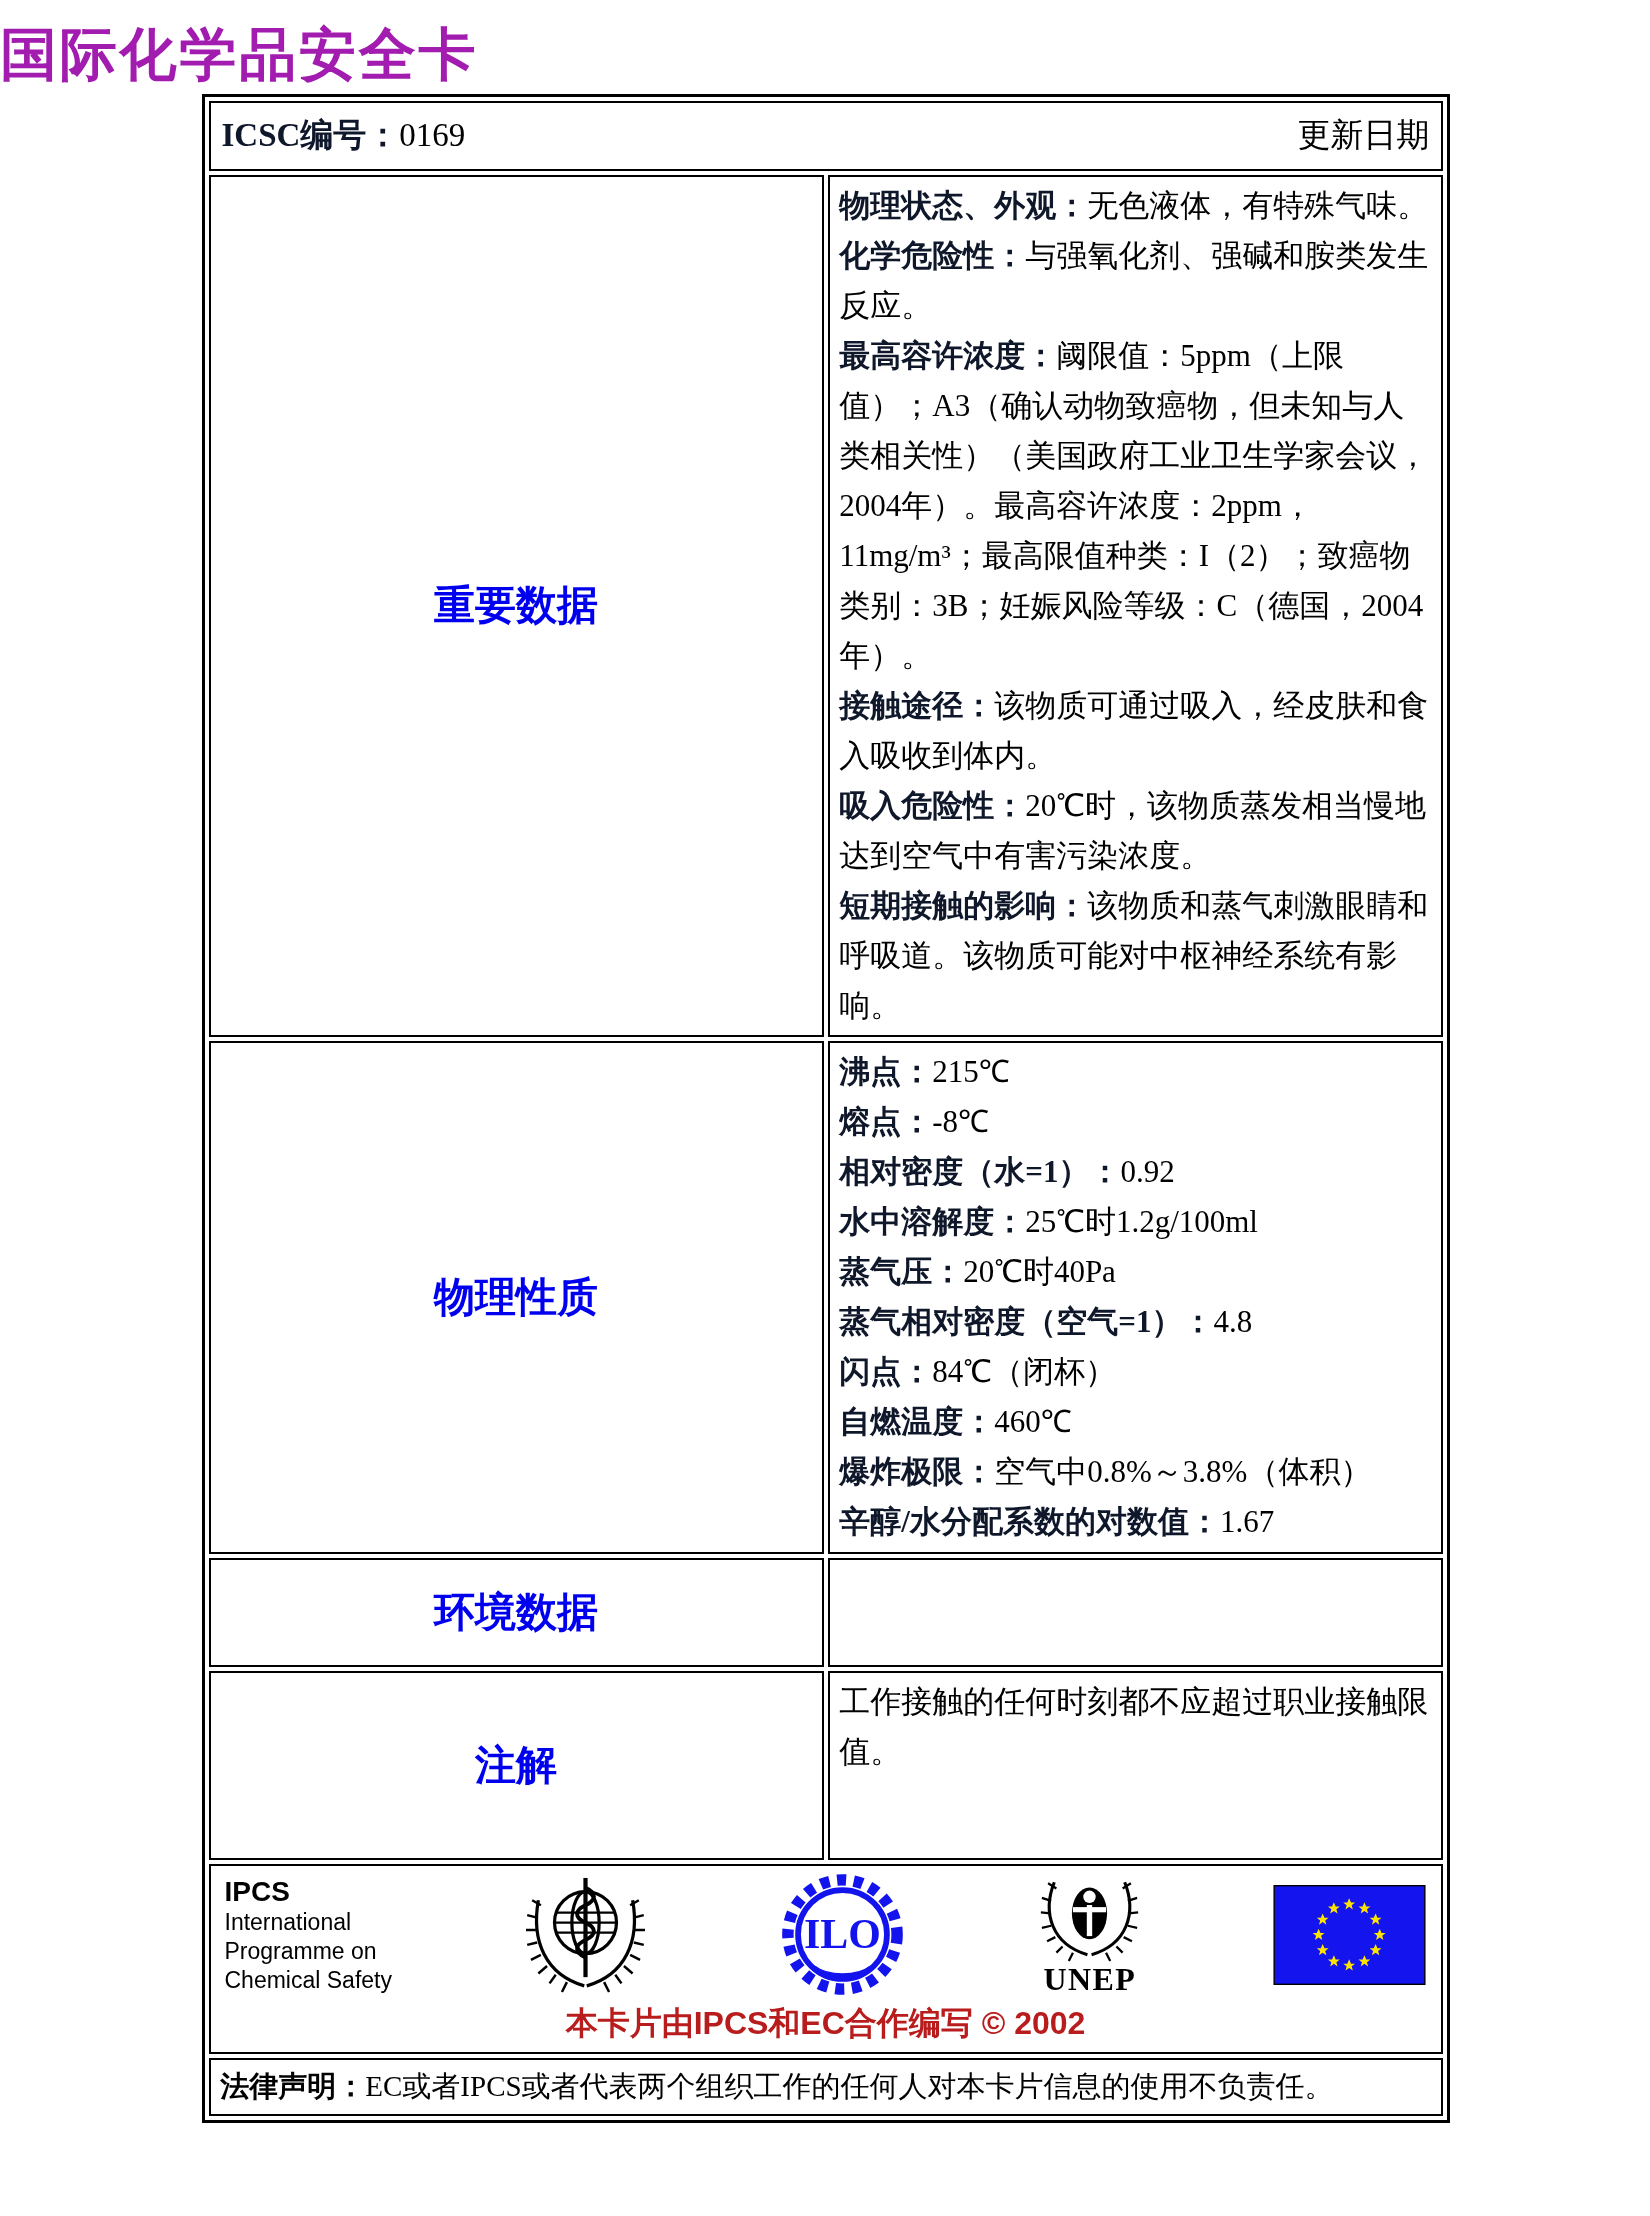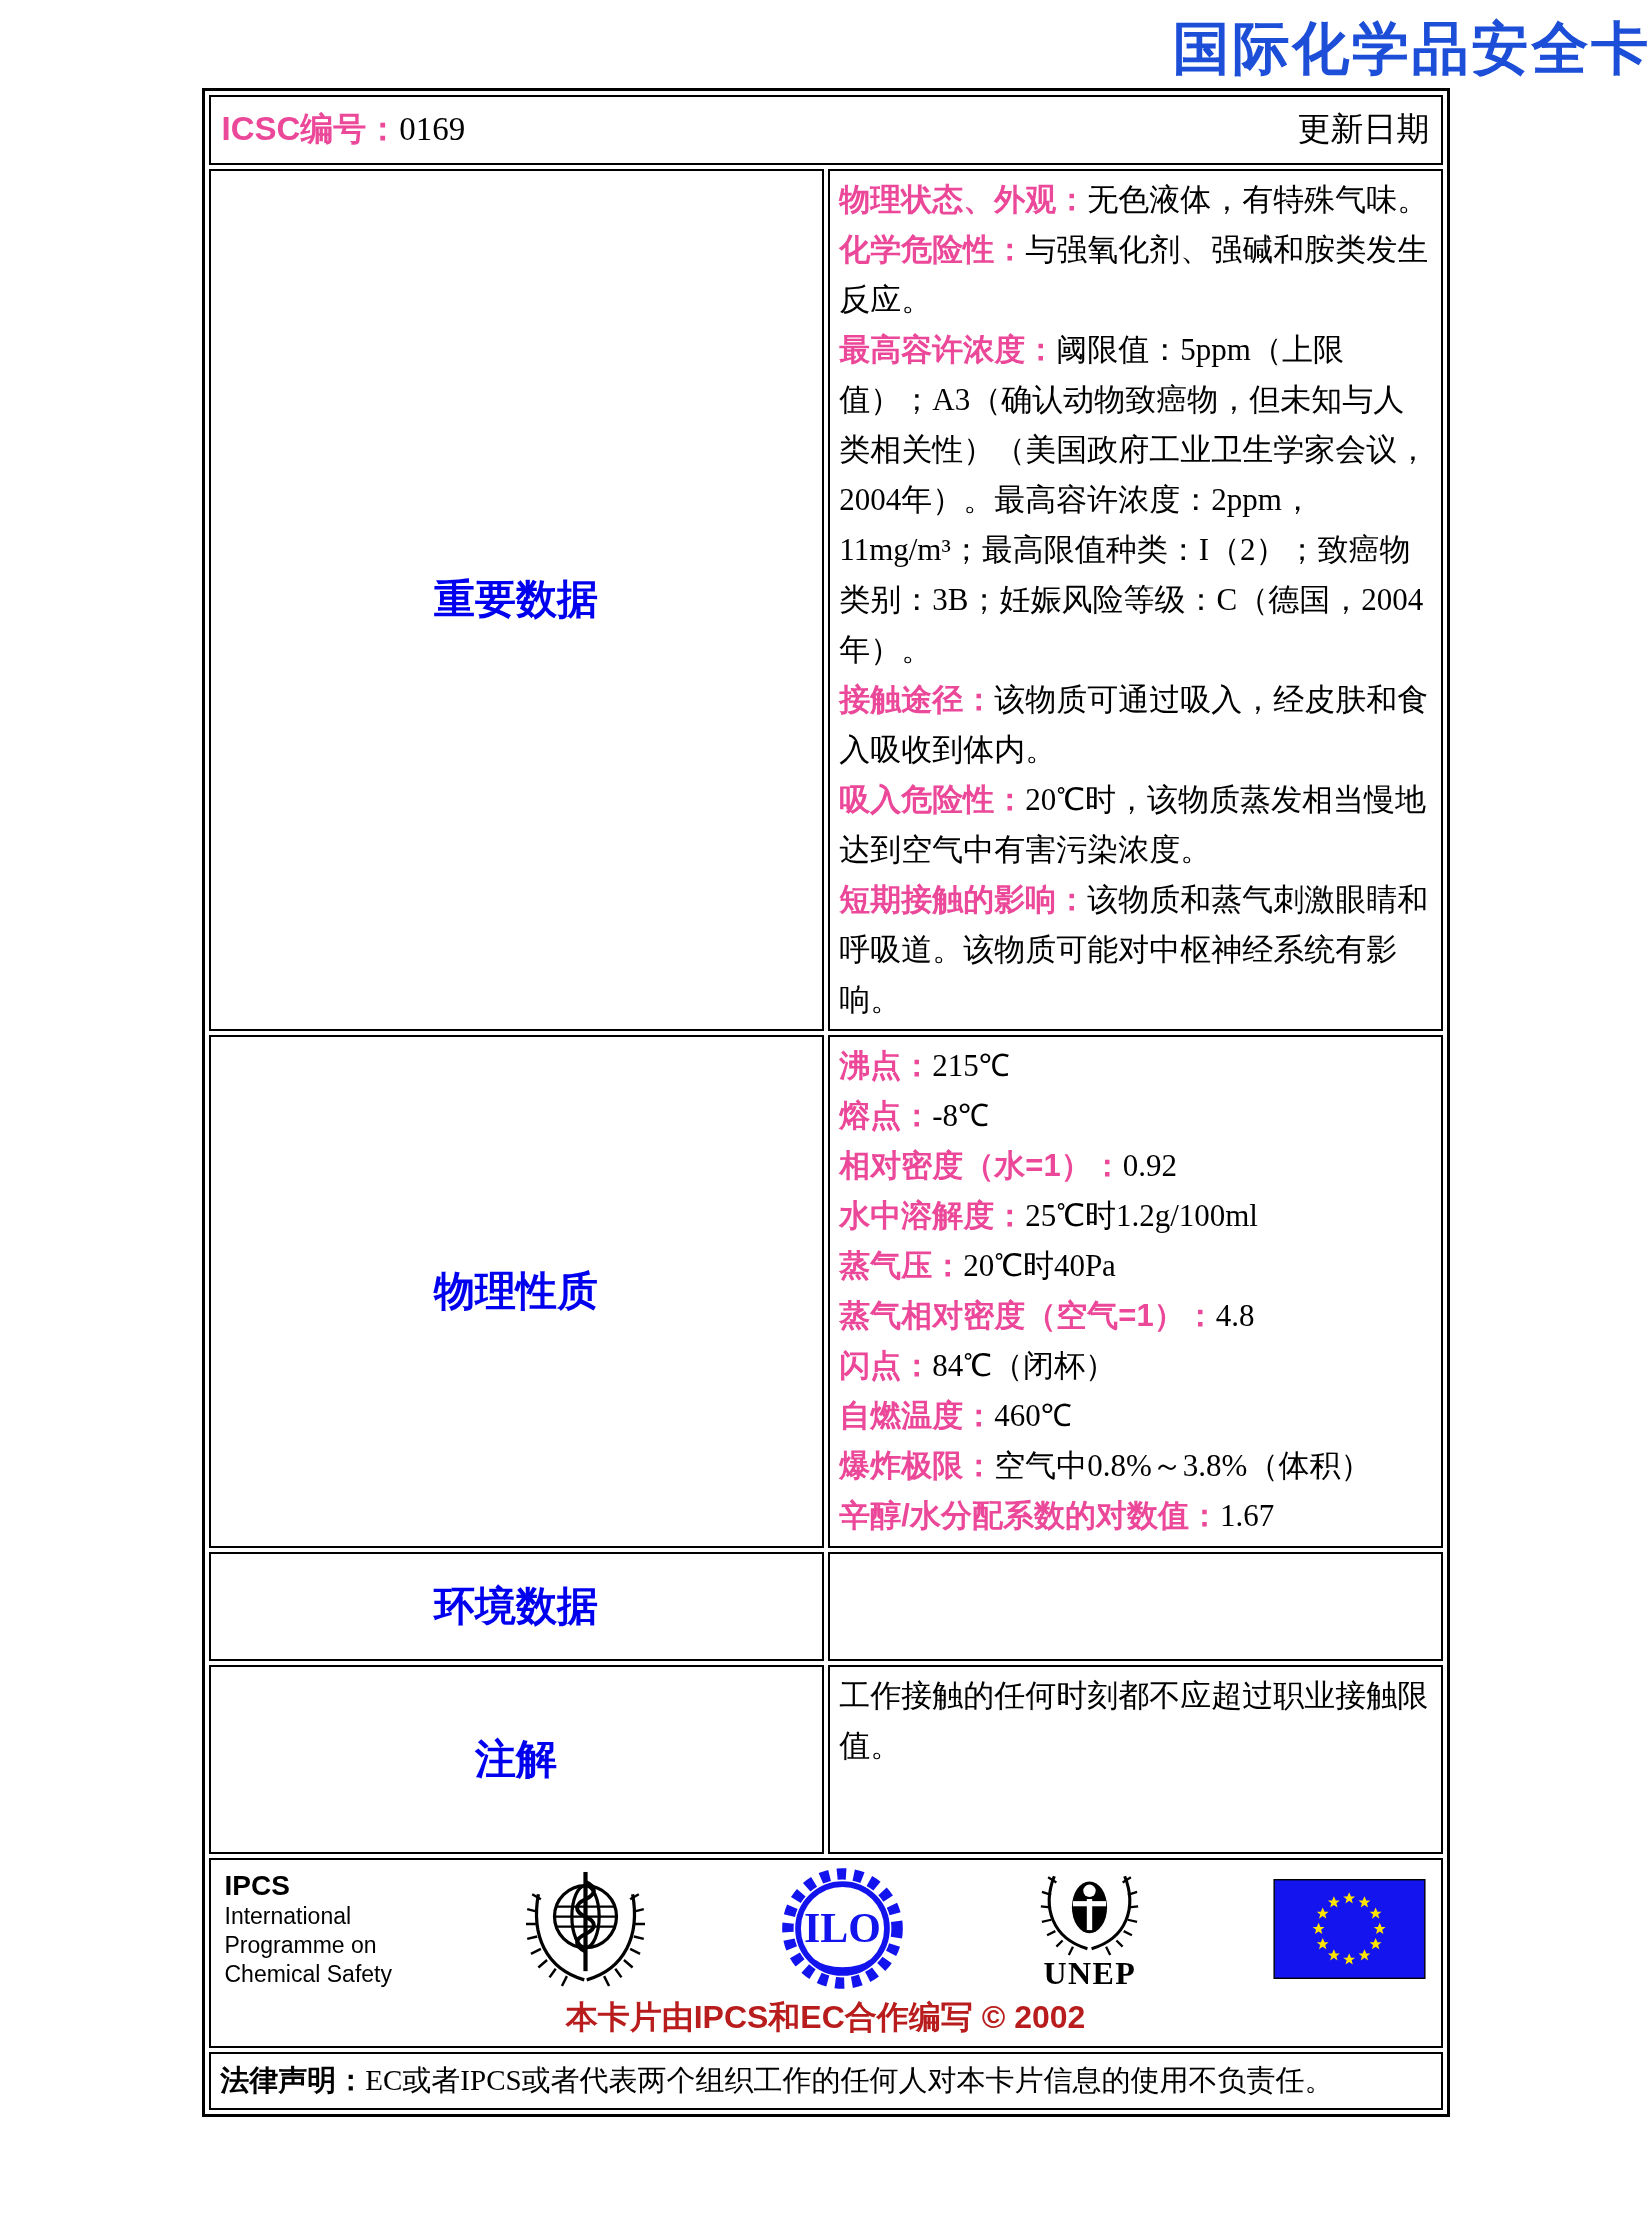--- a/index.html
+++ b/index.html
@@ -2,40 +2,40 @@
 <html style="font-size:11px"><head>
 <meta charset="utf-8">
 <style>
   html,body{margin:0;padding:0;background:#ffffff;}
   body{
     width:1651px;height:2216px;position:relative;
     font-family:"Liberation Serif", serif;
     color:#000;
   }
   .page-title{
-    text-align:right;margin-top:12px;height:73px;line-height:73px;
-    font-size:57px;font-weight:bold;color:#1d4ed8;
+    text-align:left;margin-top:18px;height:73px;line-height:73px;
+    font-size:57px;font-weight:bold;color:#a21caf;
     font-family:"Liberation Serif", serif;letter-spacing:2.8px;
   }
   table.card{
     width:1248px;margin:2.8px auto 0 auto;
     border-collapse:separate;border-spacing:4.9px;
     border:3.5px solid #000;background:#fff;
     table-layout:fixed;
   }
   td{border:2.1px solid #000;background:#fff;box-sizing:border-box;}
   td.rowlabel{
     width:171px;text-align:center;vertical-align:middle;
     color:#0000ee;font-weight:bold;font-size:41px;
     font-family:"Liberation Sans", sans-serif;
   }
   td.content{vertical-align:top;padding:4.2px 9.8px;font-size:31px;line-height:50px;}
   .fieldlabel{
-    color:#ec4899;font-weight:bold;
-    font-family:Liberation Sans, sans-serif;
+    color:#0f172a;font-weight:bold;
+    font-family:Liberation Serif, serif;
   }
   .icsc-cell{height:70px;vertical-align:middle;padding:0 11px;font-size:33px;}
   .icsc-flex{display:flex;justify-content:space-between;align-items:center;}
   .h-important{height:554px;}
   .h-physical{height:507px;}
   .h-env{height:109px;}
   .h-notes{height:189px;}
   .h-add{height:40px;}
   .prop-line{white-space:nowrap;}
   .logos-cell{height:188px;vertical-align:middle;padding:5.6px 14px;}

